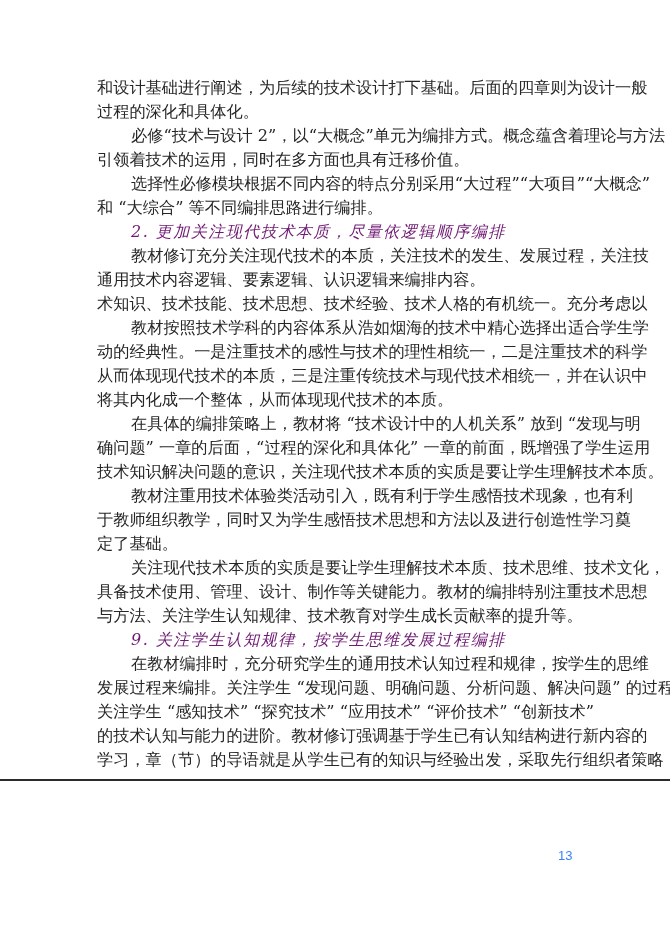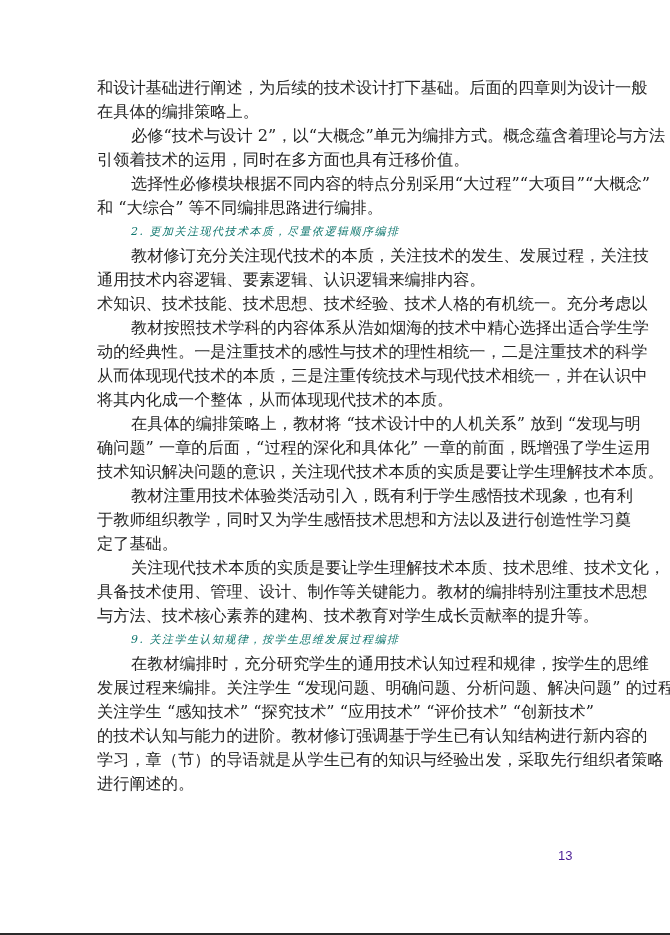--- a/index.html
+++ b/index.html
@@ -1,75 +1,74 @@
 <!DOCTYPE html>
 <html><head>
 <meta charset="utf-8">
 <style>
   html, body { margin: 0; padding: 0; }
   body {
     width: 670px; height: 935px; background: #ffffff; position: relative; overflow: hidden;
     font-family: "DejaVu Serif", "Liberation Serif", serif;
     color: #262626;
   }
-  .page { position: absolute; left: 0; top: 0; width: 670px; height: 935px; }
+  .page { position: absolute; left: 0; top: 0; width: 670px; height: 781px; }
   .text-col {
     position: absolute; left: 97px; top: 76px; width: 476px;
   }
   .line {
     height: 24px; line-height: 24px; font-size: 16.2px;
     white-space: nowrap; overflow: visible;
     text-align: justify; text-align-last: justify;
     letter-spacing: 0px;
   }
   .line.indent { padding-left: 34px; }
   .line.last { text-align-last: left; }
   .line.heading {
-    font-style: italic; font-size: 11px; color: #0f766e;
+    font-style: italic; font-size: 16px; color: #701a75;
     text-align-last: left; letter-spacing: 1.5px;
   }
   .page-number {
     position: absolute; left: 558px; top: 848px;
-    font-family: "Liberation Sans", sans-serif; font-size: 13px; color: #4c1d95;
+    font-family: "Liberation Sans", sans-serif; font-size: 13px; color: #3b82f6;
   }
   .bottom-rule {
     position: absolute; left: 0; bottom: 0; width: 670px; height: 2px; background: #2b2b2b;
   }
 </style>
 </head>
 <body>
 
 <div class="page">
   <div class="text-col" id="text-col">
       <div class="line">和设计基础进行阐述，为后续的技术设计打下基础。后面的四章则为设计一般</div>
-      <div class="line last">在具体的编排策略上。</div>
+      <div class="line last">过程的深化和具体化。</div>
       <div class="line indent">必修“技术与设计 2”，以“大概念”单元为编排方式。概念蕴含着理论与方法，</div>
       <div class="line last">引领着技术的运用，同时在多方面也具有迁移价值。</div>
       <div class="line indent">选择性必修模块根据不同内容的特点分别采用“大过程”“大项目”“大概念”</div>
       <div class="line last">和 “大综合” 等不同编排思路进行编排。</div>
       <div class="line indent last heading">2. 更加关注现代技术本质，尽量依逻辑顺序编排</div>
       <div class="line indent">教材修订充分关注现代技术的本质，关注技术的发生、发展过程，关注技</div>
       <div class="line last">通用技术内容逻辑、要素逻辑、认识逻辑来编排内容。</div>
       <div class="line">术知识、技术技能、技术思想、技术经验、技术人格的有机统一。充分考虑以</div>
       <div class="line indent">教材按照技术学科的内容体系从浩如烟海的技术中精心选择出适合学生学</div>
       <div class="line">动的经典性。一是注重技术的感性与技术的理性相统一，二是注重技术的科学</div>
       <div class="line">从而体现现代技术的本质，三是注重传统技术与现代技术相统一，并在认识中</div>
       <div class="line last">将其内化成一个整体，从而体现现代技术的本质。</div>
       <div class="line indent">在具体的编排策略上，教材将 “技术设计中的人机关系” 放到 “发现与明</div>
       <div class="line">确问题” 一章的后面，“过程的深化和具体化” 一章的前面，既增强了学生运用</div>
       <div class="line">技术知识解决问题的意识，关注现代技术本质的实质是要让学生理解技术本质。</div>
       <div class="line indent">教材注重用技术体验类活动引入，既有利于学生感悟技术现象，也有利</div>
       <div class="line">于教师组织教学，同时又为学生感悟技术思想和方法以及进行创造性学习奠</div>
       <div class="line last">定了基础。</div>
       <div class="line indent">关注现代技术本质的实质是要让学生理解技术本质、技术思维、技术文化，</div>
       <div class="line">具备技术使用、管理、设计、制作等关键能力。教材的编排特别注重技术思想</div>
-      <div class="line last">与方法、技术核心素养的建构、技术教育对学生成长贡献率的提升等。</div>
+      <div class="line last">与方法、关注学生认知规律、技术教育对学生成长贡献率的提升等。</div>
       <div class="line indent last heading">9. 关注学生认知规律，按学生思维发展过程编排</div>
       <div class="line indent">在教材编排时，充分研究学生的通用技术认知过程和规律，按学生的思维</div>
       <div class="line">发展过程来编排。关注学生 “发现问题、明确问题、分析问题、解决问题” 的过程，</div>
       <div class="line">关注学生 “感知技术” “探究技术” “应用技术” “评价技术” “创新技术”</div>
       <div class="line">的技术认知与能力的进阶。教材修订强调基于学生已有认知结构进行新内容的</div>
       <div class="line">学习，章（节）的导语就是从学生已有的知识与经验出发，采取先行组织者策略，</div>
-      <div class="line last">进行阐述的。</div>
     </div>
   <div class="page-number">13</div>
   <div class="bottom-rule"></div>
 </div>
 
 </body></html>

